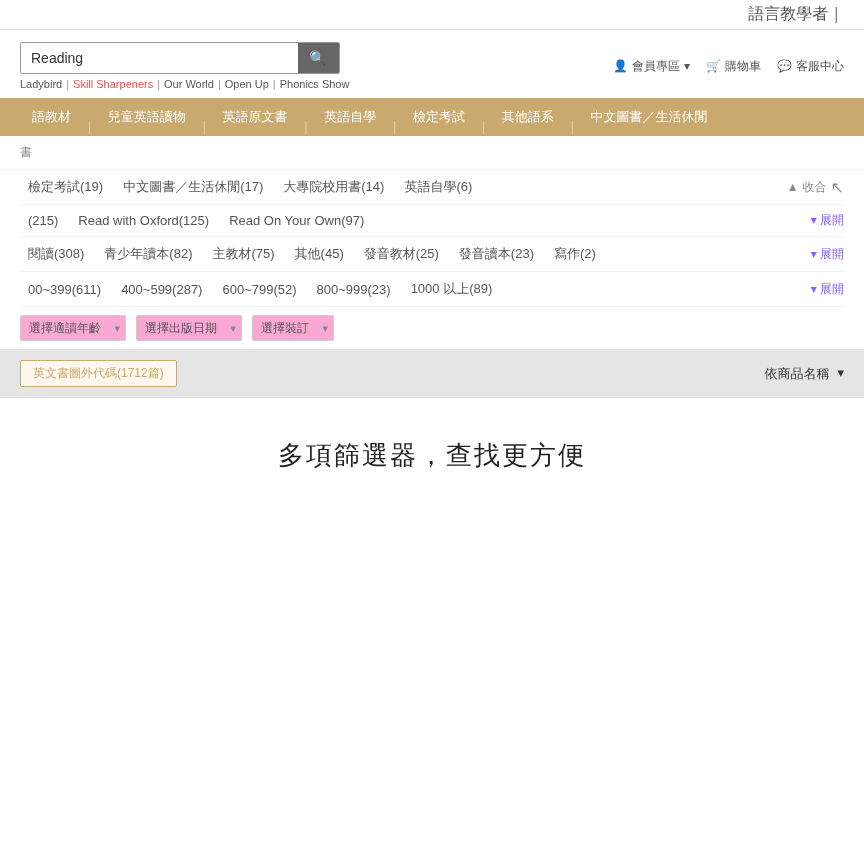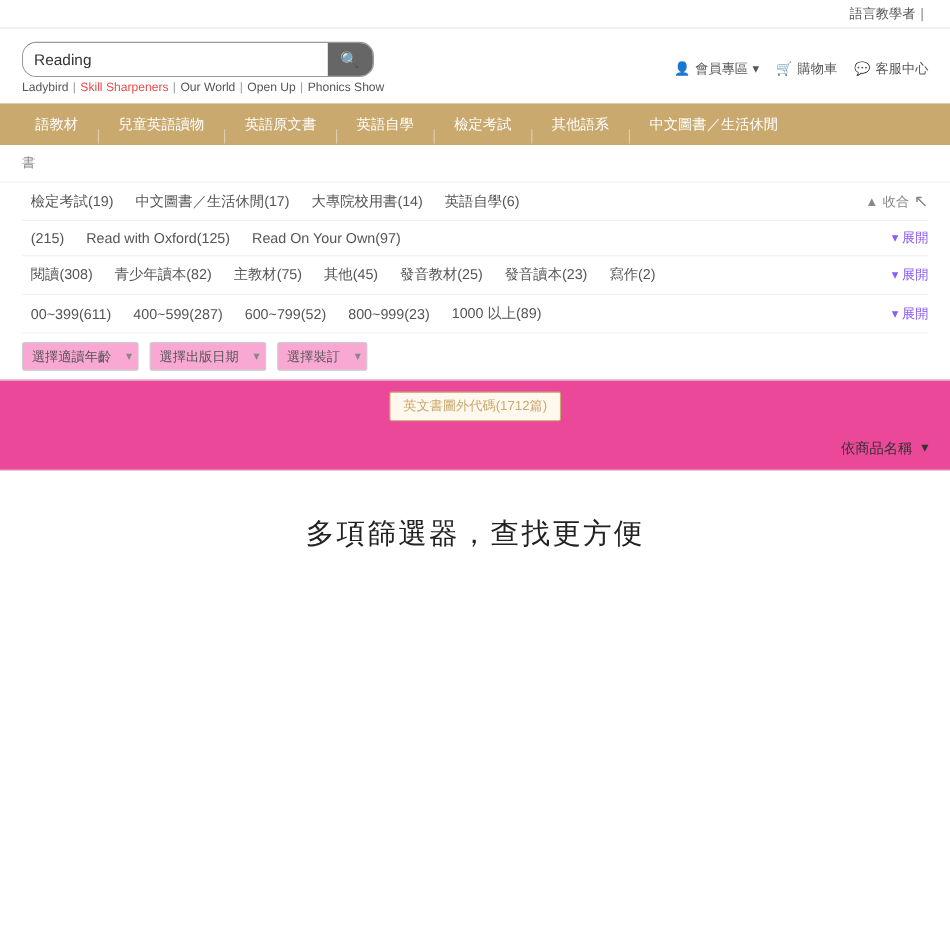--- a/index.html
+++ b/index.html
@@ -9,37 +9,37 @@
       font-size: 13px;
       color: #333;
     }
 
     
     .top-bar {
       background: #fff;
       border-bottom: 1px solid #e0e0e0;
       padding: 4px 20px;
       text-align: right;
-      font-size: 12px;
+      font-size: 16px;
       color: #555;
     }
 
     
     .search-area {
       background: #fff;
       padding: 12px 20px 8px 20px;
       display: flex;
       align-items: center;
       gap: 30px;
     }
     .search-box {
       display: flex;
       align-items: center;
       border: 1px solid #999;
-      border-radius: 13px;
+      border-radius: 2px;
       overflow: hidden;
       width: 320px;
     }
     .search-box input {
       border: none;
       outline: none;
       padding: 7px 10px;
       font-size: 14px;
       flex: 1;
       color: #333;
@@ -164,28 +164,27 @@
       font-size: 12px;
       color: #555;
       background: #f9a8d4;
       cursor: pointer;
       appearance: none;
       -webkit-appearance: none;
     }
 
     
     .results-bar {
-      background: #ec4899;
+      background: #e5e5e5;
       padding: 10px 20px;
       display: flex;
       align-items: center;
       gap: 16px;
       border-top: 1px solid #e0e0e0;
       border-bottom: 1px solid #e0e0e0;
-      flex-direction: column;
     }
 
     .results-tab {
       border: 1px solid #c9a96e;
       color: #c9a96e;
       padding: 4px 12px;
       font-size: 12px;
       border-radius: 2px;
       background: #fff8ee;
     }

